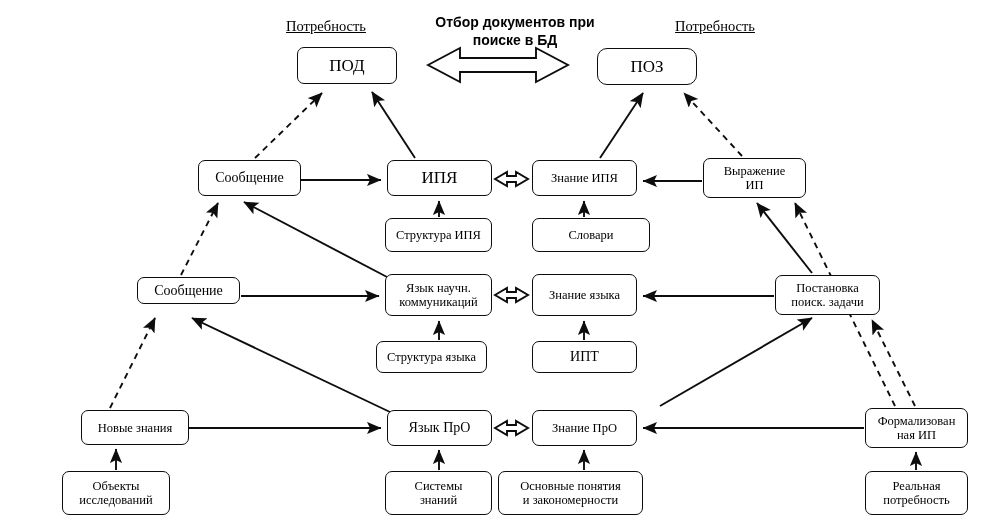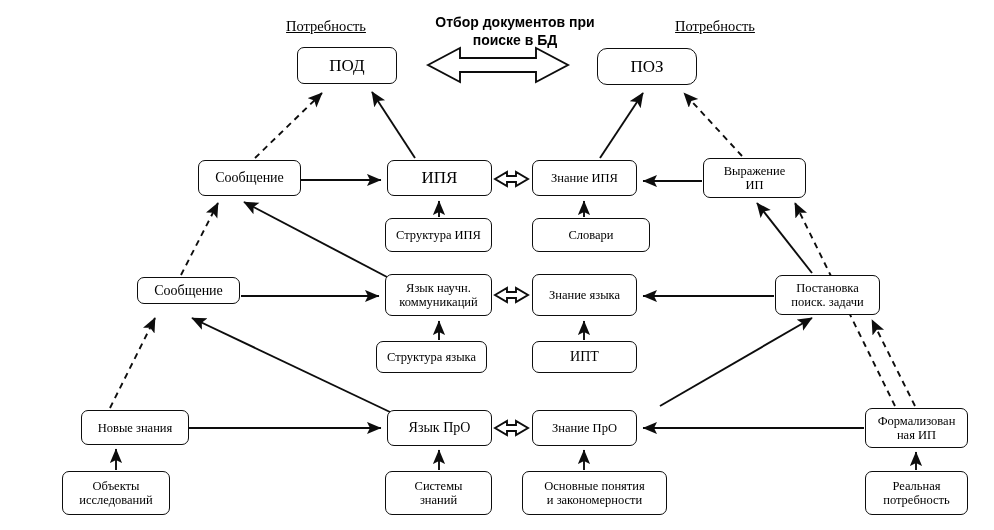--- a/index.html
+++ b/index.html
@@ -261,21 +261,21 @@
       </div>
       <div class="node small" style="left: 865px; top: 408px; width: 103px; height: 40px;">
         <span>Формализован<br>ная  ИП</span>
       </div>
       <div class="node small" style="left: 62px; top: 471px; width: 108px; height: 44px;">
         <span>Объекты<br>исследований</span>
       </div>
       <div class="node small" style="left: 385px; top: 471px; width: 107px; height: 44px;">
         <span>Системы<br>знаний</span>
       </div>
-      <div class="node small" style="left: 522px; top: 471px; width: 145px; height: 44px;">
+      <div class="node small" style="left: 498px; top: 471px; width: 145px; height: 44px;">
         <span>Основные понятия<br>и закономерности</span>
       </div>
       <div class="node small" style="left: 865px; top: 471px; width: 103px; height: 44px;">
         <span>Реальная<br>потребность</span>
       </div>
     </div>
 
 </div>
 
 </body></html>

